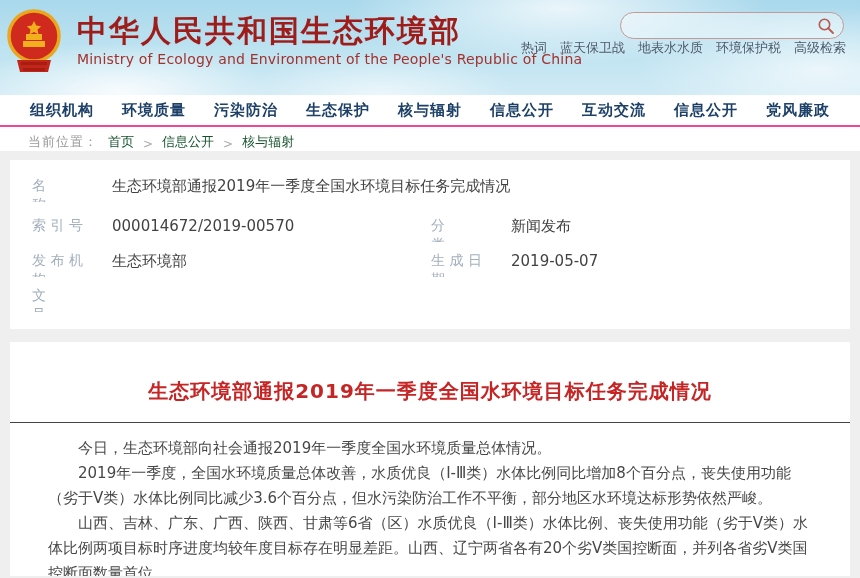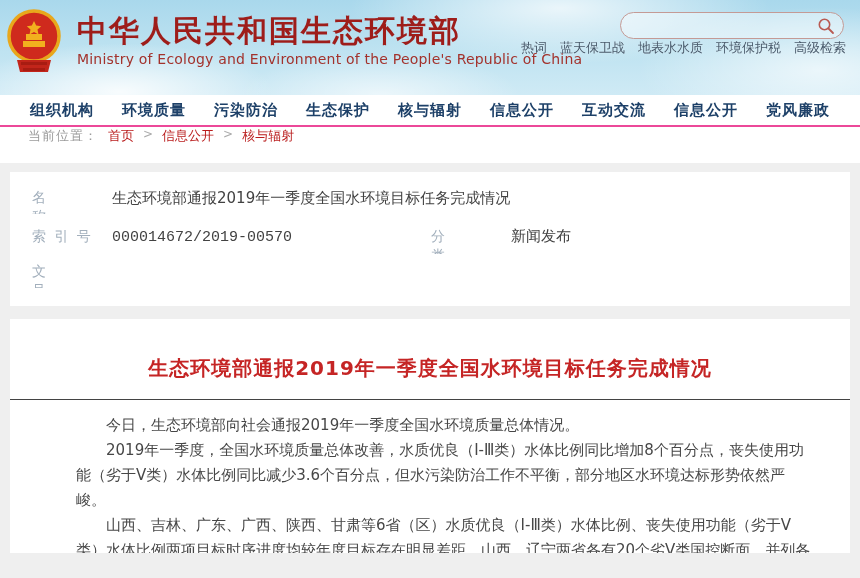--- a/index.html
+++ b/index.html
@@ -61,56 +61,56 @@
     display: flex; align-items: center; justify-content: space-between;
     padding: 0 30px;
   }
   .nav a {
     color: #1d4068; font-size: 15px; font-weight: bold; text-decoration: none;
     letter-spacing: 1px;
   }
 
   
   .breadcrumb {
-    height: 36px; background: #fff;
-    display: flex; align-items: flex-start; padding: 0 28px;
+    height: 24px; background: #fff;
+    display: flex; align-items: flex-end; padding: 0 28px;
     font-size: 13px; color: #9b9b9b;
   }
-  .breadcrumb a { color: #b91c1c; text-decoration: none; }
+  .breadcrumb a { color: #14532d; text-decoration: none; }
   .breadcrumb .sep { margin: 0 9px; color: #aaa; font-size: 12px; }
   .breadcrumb .prefix { margin-right: 10px; letter-spacing: 1px; }
 
   
   .main { padding: 9px 10px 0; }
 
   .meta-box { background: #fff; padding: 14px 20px 8px 22px; }
   .meta-row { display: flex; align-items: flex-start; }
   .meta-row.title-row { min-height: 42px; padding-top: 2px; }
   .meta-label {
     width: 80px; min-width: 80px;
     color: #a2afbc; font-size: 14px; line-height: 19px;
     height: 26px; overflow: hidden;
   }
   .meta-label .l2 { display: block; }
   .meta-value { color: #424242; font-size: 15px; line-height: 20px; padding-top: 0; }
-  .meta-grid { display: grid; grid-template-columns: 1fr 1fr; font-family: Liberation Mono, monospace; }
+  .meta-grid { display: grid; grid-template-columns: 1fr 1fr; }
   .meta-cell { display: flex; align-items: flex-start; height: 35px; }
 
   
   .article-box { background: #fff; margin-top: 13px; height: 234px; padding-top: 36px; overflow: hidden; }
   .article-title {
     text-align: center; color: #c52525; font-size: 20px; font-weight: bold;
     letter-spacing: 1px;
   }
   .article-divider { border-bottom: 1px solid #434343; margin-top: 17px; }
   .article-body {
     padding: 13px 38px 0 38px;
     font-size: 15px; line-height: 25px; color: #474747;
   }
-  .article-body p { text-indent: 2em; margin-left: 28px; }
+  .article-body p { text-indent: 2em; }
 </style>
 </head>
 <body>
 
 <div class="header">
   <div class="logo-area">
     <svg class="emblem" viewBox="0 0 62 70">
       <circle cx="31" cy="28" r="25" fill="#cf2a1d"></circle>
       <circle cx="31" cy="28" r="25" fill="none" stroke="#e8a71c" stroke-width="3.5"></circle>
       <path d="M20 33 h22 v6 h-22 z" fill="#f2b01e"></path>
@@ -184,20 +184,34 @@
         <div class="meta-value">000014672/2019-00570</div>
       </div>
       <div class="meta-cell">
         <div class="meta-label">
           <span>分</span>
           <span class="l2">类</span>
         </div>
         <div class="meta-value">新闻发布</div>
       </div>
 
+      <div class="meta-cell">
+        <div class="meta-label">
+          <span>发 布 机</span>
+          <span class="l2">构</span>
+        </div>
+        <div class="meta-value">生态环境部</div>
+      </div>
+      <div class="meta-cell">
+        <div class="meta-label">
+          <span>生 成 日</span>
+          <span class="l2">期</span>
+        </div>
+        <div class="meta-value">2019-05-07</div>
+      </div>
 
       <div class="meta-cell">
         <div class="meta-label">
           <span>文</span>
           <span class="l2">号</span>
         </div>
         <div class="meta-value"></div>
       </div>
     </div>
   </div>

